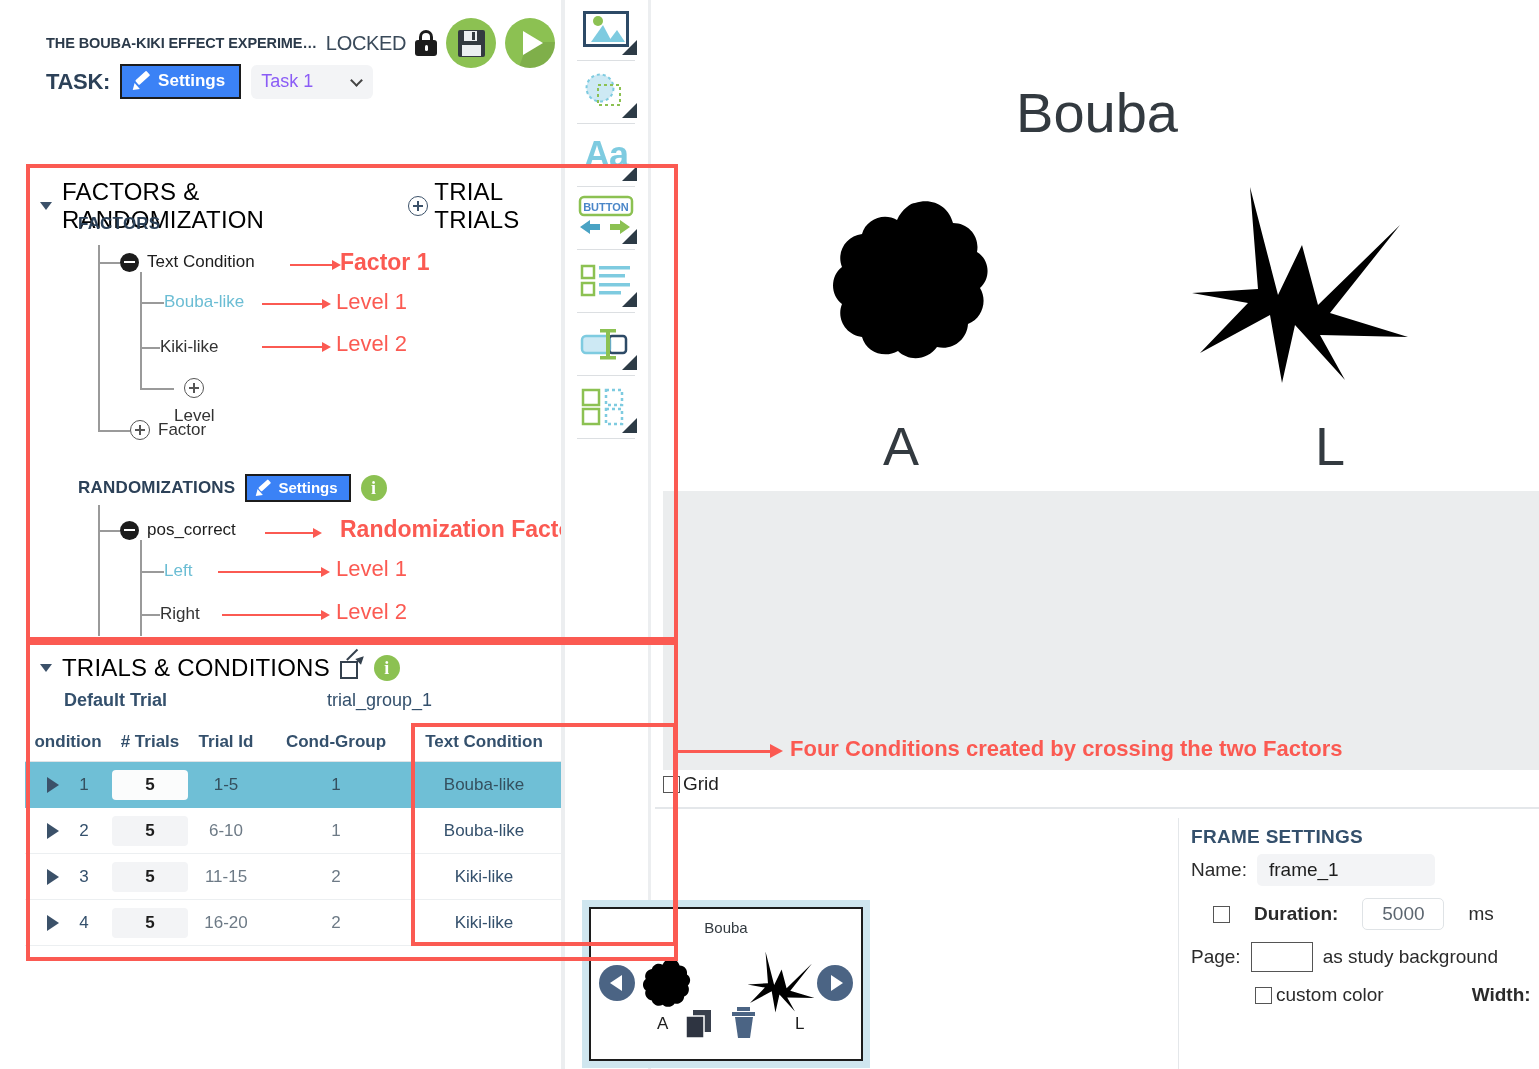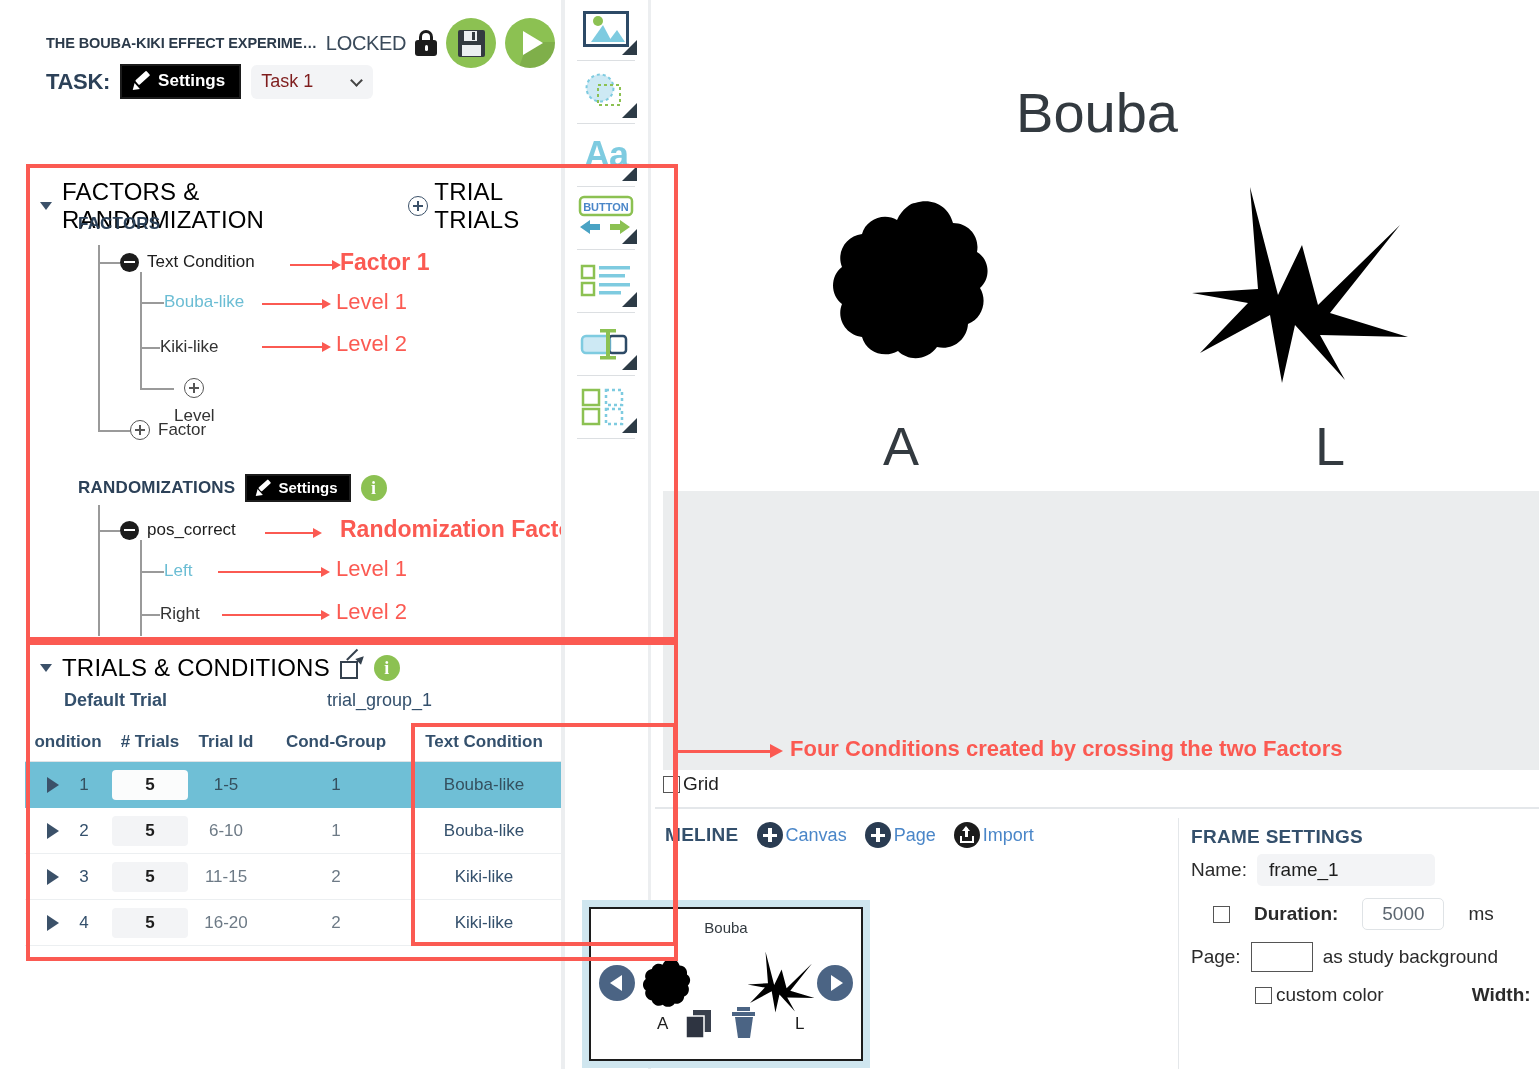--- a/index.html
+++ b/index.html
@@ -57,40 +57,40 @@
     margin-left: 6px; z-index:2;
   }
   .play-shadow {
     position:absolute; right:-2px; bottom:-2px; width:34px; height:28px;
     background: rgba(0,0,0,0.09); transform: skewX(-20deg); z-index:1;
   }
 
   .task-row { position: absolute; left: 46px; top: 64px; display:flex; align-items:center; gap:10px; }
   .task-label { font-size: 22px; font-weight: bold; color: #2c4158; letter-spacing:-0.3px; }
   .btn-settings {
-    background: #000000; border: 2.5px solid #1c1c1c; color: #ffffff;
+    background: #3b82f6; border: 2.5px solid #1c1c1c; color: #ffffff;
     font-size: 17px; font-weight: bold; padding: 5px 14px 6px 10px;
     display: inline-flex; align-items: center; gap: 7px; cursor: pointer;
     font-family: "Liberation Sans", sans-serif;
   }
   .pencil {
     display:inline-block; width: 19px; height: 19px; position:relative; flex:none;
   }
   .pencil .shaft {
     position:absolute; left:3px; top:3px; width: 15px; height:5.5px; background:#fff;
     transform: rotate(-42deg); transform-origin: center; border-radius:1px;
   }
   .pencil .tip {
     position:absolute; left:0px; top:12px; width:0; height:0;
     border-right: 6px solid #fff; border-top: 4px solid transparent; border-bottom: 4px solid transparent;
     transform: rotate(-42deg);
   }
   .task-select {
     width: 122px; height: 34px; background: #f3f4f6; border: none; border-radius: 6px;
-    font-size: 18px; color: #7f1d1d; padding: 0 10px; position: relative;
+    font-size: 18px; color: #8b5cf6; padding: 0 10px; position: relative;
     display: flex; align-items: center; cursor: pointer;
     font-family: "Liberation Sans", sans-serif;
   }
   .task-select .chev {
     position:absolute; right: 12px; top: 11px;
     width: 9px; height: 9px; border-right: 2px solid #444; border-bottom: 2px solid #444;
     transform: rotate(45deg);
   }
 
   
@@ -580,39 +580,20 @@
 
   <div id="gray-area"></div>
 
   <div id="bottom-bar">
     <div class="grid-row">
       <span class="chk"></span>
       <span class="chk-lbl">Grid</span>
     </div>
     <div class="tl-divider"></div>
 
-    <div class="tl-row">
-      <span class="tl-title">MELINE</span>
-      <span class="tl-action">
-        <span class="plus-filled"></span>
-        <span class="lbl">Canvas</span>
-      </span>
-      <span class="tl-action">
-        <span class="plus-filled"></span>
-        <span class="lbl">Page</span>
-      </span>
-      <span class="tl-action">
-        <span class="import-ic">
-            <span class="tray"></span>
-            <span class="ar"></span>
-            <span class="arh"></span>
-          </span>
-        <span class="lbl">Import</span>
-      </span>
-    </div>
 
     <div id="thumb">
       <div class="inner">
         <div class="thumb-title">Bouba</div>
         <span class="nav-circ" style="left:8px;top:56px;">
             <span class="tri-l"></span>
           </span>
         <span class="nav-circ" style="right:8px;top:56px;">
             <span class="tri-r"></span>
           </span>

